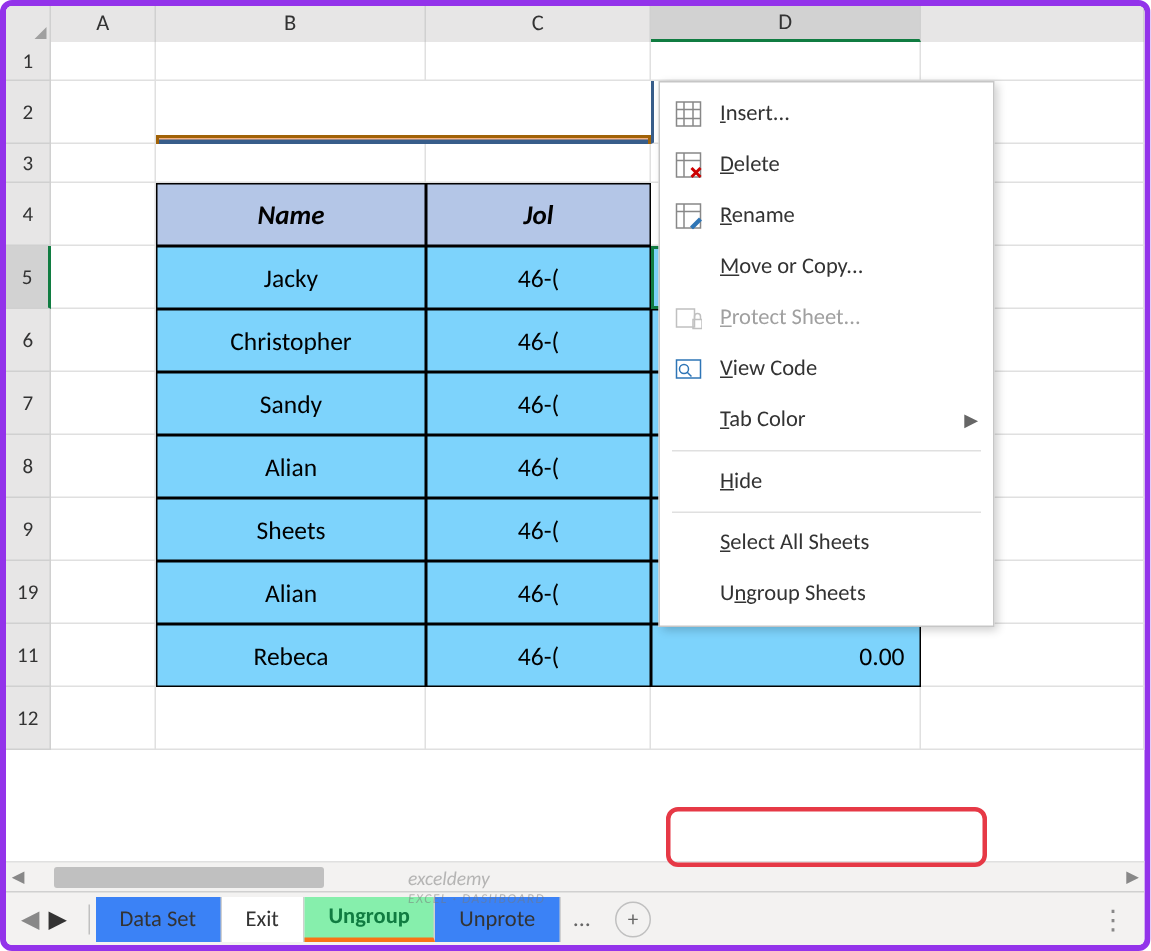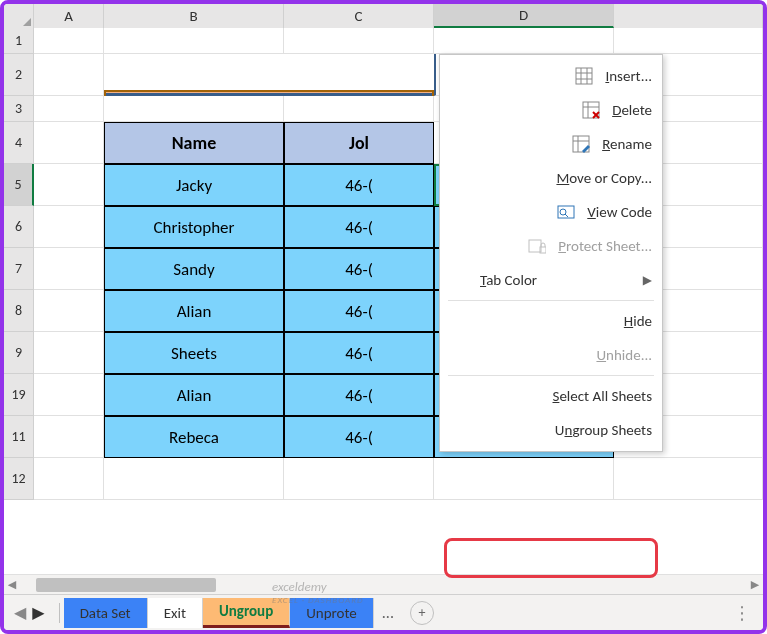--- a/index.html
+++ b/index.html
@@ -17,45 +17,45 @@
 .gridrow { display: flex; }
 .rowhdr { width: 30px; display: flex; align-items: center; justify-content: center; font-size: 14px; color: #333; background: #e7e6e6; border-right: 1px solid #d0d0d0; border-bottom: 1px solid #d0d0d0; }
 .rowhdr.sel { background: #d2d2d2; border-right: 2px solid #107c41; }
 .cell { border-right: 1px solid #e0e0e0; border-bottom: 1px solid #e0e0e0; display: flex; align-items: center; padding: 0 6px; font-size: 16px; background: #fff; position: relative; }
 .r-short { height: 26px; } .r-tall { height: 42px; }
 
 .title-cell { background: #f4b183; border: 2px solid #a16207; font-weight: bold; font-size: 27px; justify-content: center; margin-top: 36px; }
 .title-over { position: absolute; left: 0; top: 1px; height: 3px; width: 100%; background: #385d8a; }
 .title-under { position: absolute; left: 0; bottom: 1px; height: 3px; width: 100%; background: #385d8a; }
 
-.hdr-cell { background: #b4c6e7; border: 1px solid #000; font-weight: bold; font-size: 18px; justify-content: center; }
+.hdr-cell { background: #b4c6e7; border: 1px solid #000; font-weight: bold; font-size: 18px; justify-content: center; font-style: italic; }
 .data-cell { border: 1px solid #000; font-size: 17px; justify-content: center; background: #7dd3fc; }
 .data-d { justify-content: flex-end; padding-right: 10px; }
 
 .active-cell-border { position: absolute; border: 2px solid #107c41; pointer-events: none; z-index: 5; }
 .active-handle { position: absolute; width: 6px; height: 6px; background: #107c41; right: -3px; bottom: -3px; }
 
 .ctxmenu { position: absolute; left: 435px; top: 50px; width: 224px; background: #fff; border: 1px solid #c6c6c6; box-shadow: 2px 2px 6px rgba(0,0,0,0.2); padding: 4px 0; z-index: 20; font-size: 15px; }
-.ctxitem { display: flex; align-items: center; height: 34px; padding: 0 10px 0 8px; color: #333; cursor: default; justify-content: flex-end; }
+.ctxitem { display: flex; align-items: center; height: 34px; padding: 0 10px 0 8px; color: #333; cursor: default; }
 .ctxitem.disabled { color: #a0a0a0; }
 .ctxitem .mnemonic { text-decoration: underline; }
 .ctxicon { width: 22px; height: 22px; margin-right: 10px; display: flex; align-items: center; justify-content: center; }
 .ctxsep { height: 1px; background: #e0e0e0; margin: 3px 8px; }
 .ctxarrow { margin-left: auto; font-size: 12px; color: #666; }
 .ctx-highlight { position: absolute; border: 3px solid #e63946; border-radius: 8px; left: 440px; top: 534px; width: 214px; height: 40px; z-index: 25; pointer-events: none; }
 
 .watermark { position: absolute; left: 268px; top: 575px; font-size: 13px; color: rgba(120,120,120,0.5); z-index: 15; font-style: italic; pointer-events: none; }
 .watermark .sm { font-size: 9px; display: block; letter-spacing: 1px; }
 
 .tabbar { position: absolute; left: 0; bottom: 0; width: 100%; height: 36px; background: #f3f2f1; border-top: 1px solid #d0d0d0; display: flex; align-items: center; }
 .scrollbtns { display: flex; align-items: center; gap: 6px; padding: 0 10px; color: #888; }
 .scrollbtns span.active { color: #333; }
 .tab { padding: 0 16px; height: 30px; display: flex; align-items: center; font-size: 15px; color: #333; border-right: 1px solid #d0d0d0; background: #3b82f6; }
 .tab.grouped { background: #fff; }
-.tab.active { background: #fdba74; border-bottom: 3px solid #7f1d1d; font-weight: bold; color: #107c41; }
+.tab.active { background: #86efac; border-bottom: 3px solid #f97316; font-weight: bold; color: #107c41; }
 .tab-dots { padding: 0 8px; color: #666; }
 .tab-add { width: 24px; height: 24px; border: 1px solid #c0c0c0; border-radius: 50%; display: flex; align-items: center; justify-content: center; margin: 0 8px; font-size: 14px; color: #666; }
 .tab-menu { margin-left: auto; padding: 0 12px; color: #888; font-size: 18px; }
 
 .hscroll { position: absolute; left: 0; bottom: 36px; width: 100%; height: 20px; background: #f3f2f1; border-top: 1px solid #e0e0e0; display: flex; align-items: center; }
 .hscroll-track { flex: 1; height: 14px; background: #f3f2f1; position: relative; margin: 0 16px; }
 .hscroll-thumb { position: absolute; left: 0; width: 180px; height: 14px; background: #c0c0c0; border-radius: 2px; }
 .hscroll-arrow { width: 16px; text-align: center; color: #888; font-size: 11px; }
 </style>
 </head>
@@ -215,53 +215,49 @@
               <line x1="6" y1="1" x2="6" y2="17" stroke="#888"></line>
               <path d="M10 16 L16 10 L18 12 L12 18 Z" fill="#2e75b6"></path>
             </svg>
     </span>
     <span><span class="mnemonic">R</span>ename</span>
   </div>
   <div class="ctxitem">
     <span class="ctxicon"></span>
     <span><span class="mnemonic">M</span>ove or Copy...</span>
   </div>
+  <div class="ctxitem disabled">
+    <span class="ctxicon">
+      <svg width="18" height="18" viewBox="0 0 18 18">
+              <rect x="1" y="3" width="12" height="12" fill="none" stroke="#c0c0c0"></rect>
+              <rect x="12" y="10" width="6" height="6" fill="none" stroke="#c0c0c0"></rect>
+              <path d="M13 10 v-2 a2 2 0 0 1 4 0 v2" fill="none" stroke="#c0c0c0"></path>
+            </svg>
+    </span>
+    <span><span class="mnemonic">P</span>rotect Sheet...</span>
+  </div>
   <div class="ctxitem">
     <span class="ctxicon">
       <svg width="18" height="18" viewBox="0 0 18 18">
               <rect x="1" y="3" width="16" height="12" fill="none" stroke="#2e75b6"></rect>
               <circle cx="6" cy="9" r="3" fill="none" stroke="#2e75b6"></circle>
               <line x1="8" y1="11" x2="11" y2="14" stroke="#2e75b6"></line>
             </svg>
     </span>
     <span><span class="mnemonic">V</span>iew Code</span>
   </div>
-  <div class="ctxitem disabled">
-    <span class="ctxicon">
-      <svg width="18" height="18" viewBox="0 0 18 18">
-              <rect x="1" y="3" width="12" height="12" fill="none" stroke="#c0c0c0"></rect>
-              <rect x="12" y="10" width="6" height="6" fill="none" stroke="#c0c0c0"></rect>
-              <path d="M13 10 v-2 a2 2 0 0 1 4 0 v2" fill="none" stroke="#c0c0c0"></path>
-            </svg>
-    </span>
-    <span><span class="mnemonic">P</span>rotect Sheet...</span>
-  </div>
   <div class="ctxitem">
     <span class="ctxicon"></span>
     <span><span class="mnemonic">T</span>ab Color</span>
     <span class="ctxarrow">▶</span>
   </div>
   <div class="ctxsep"></div>
   <div class="ctxitem">
     <span class="ctxicon"></span>
     <span><span class="mnemonic">H</span>ide</span>
-  </div>
-  <div class="ctxitem disabled">
-    <span class="ctxicon"></span>
-    <span><span class="mnemonic">U</span>nhide...</span>
   </div>
   <div class="ctxsep"></div>
   <div class="ctxitem">
     <span class="ctxicon"></span>
     <span><span class="mnemonic">S</span>elect All Sheets</span>
   </div>
   <div class="ctxitem">
     <span class="ctxicon"></span>
     <span>U<span class="mnemonic">n</span>group Sheets</span>
   </div>

